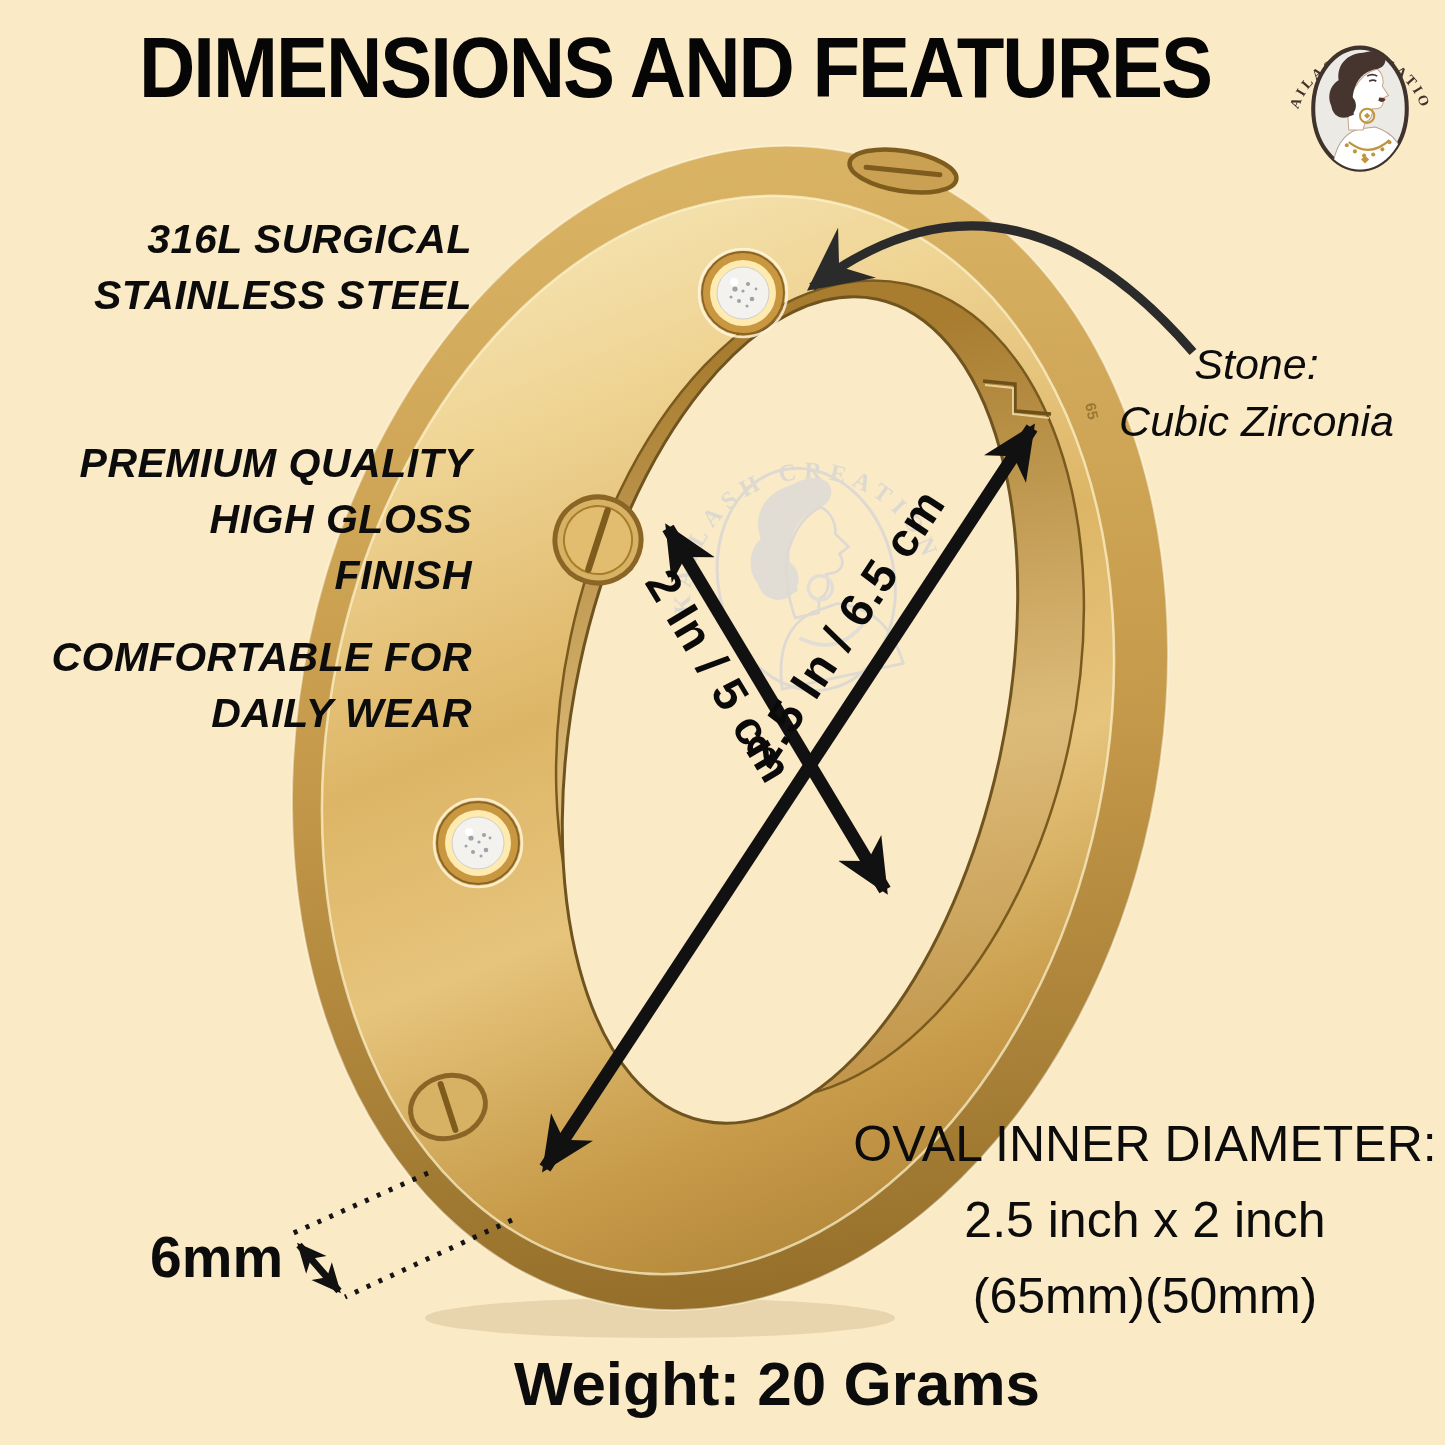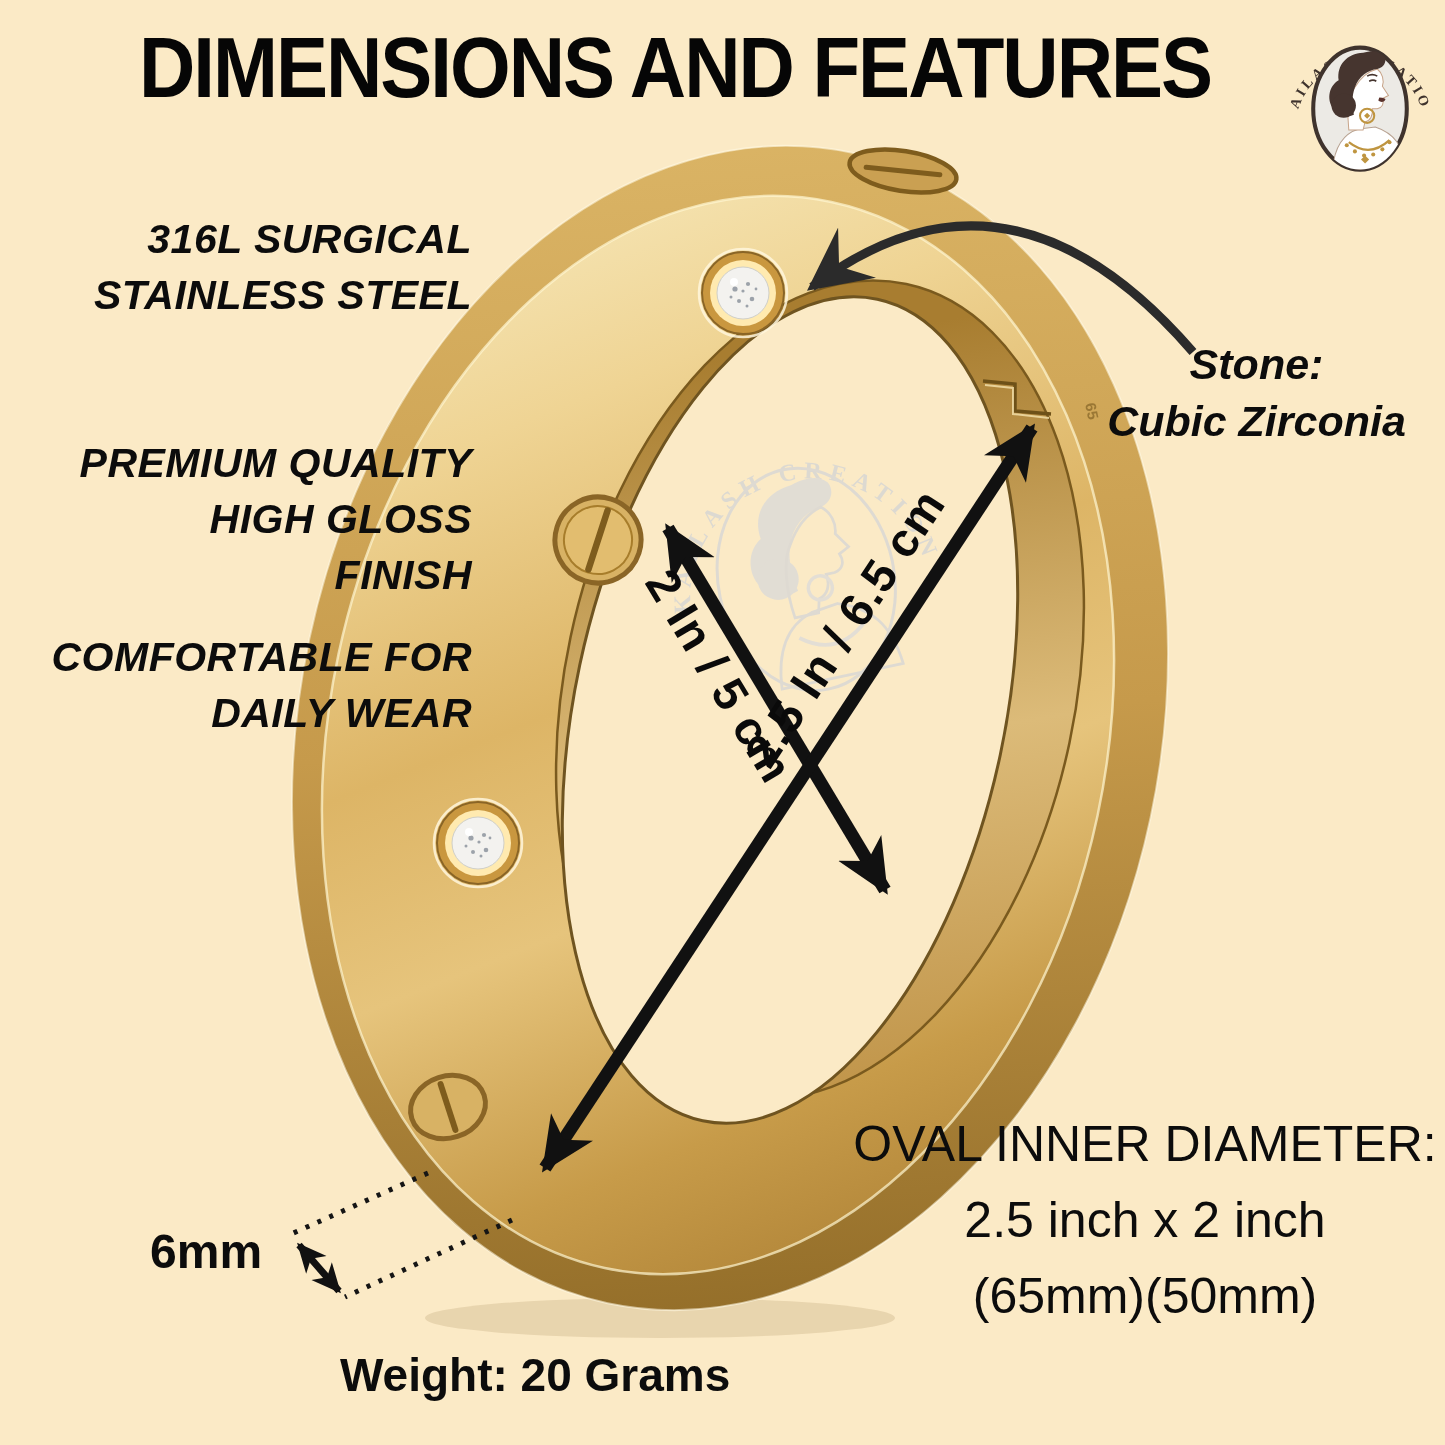--- a/index.html
+++ b/index.html
@@ -20,34 +20,34 @@
     color:#060606;z-index:3;
   }
   .feature{
     position:absolute;width:460px;left:12px;
     text-align:right;font-style:italic;font-weight:bold;
     font-size:41px;line-height:1.36;letter-spacing:.5px;z-index:3;
   }
   .f1{top:212px;} .f2{top:436px;} .f3{top:630px;} .f4{top:796px;}
   .stone-label{
     position:absolute;left:1068px;top:336px;width:377px;
-    text-align:center;font-style:italic;font-weight:bold;
+    text-align:center;font-style:italic;font-weight:normal;
     font-size:43px;line-height:1.32;z-index:3;
   }
   .oval-label{
     position:absolute;left:852px;top:1106px;width:586px;
     text-align:center;font-weight:normal;font-size:50px;line-height:1.52;z-index:3;
   }
   .weight-label{
     position:absolute;left:340px;top:1348px;width:700px;
-    text-align:left;font-weight:bold;font-size:46px;z-index:3;
+    text-align:right;font-weight:bold;font-size:62px;z-index:3;
   }
   .bandwidth-label{
     position:absolute;left:150px;top:1224px;width:200px;
-    text-align:left;font-weight:bold;font-size:48px;z-index:3;
+    text-align:left;font-weight:bold;font-size:57px;z-index:3;
   }
   .logo{
     position:absolute;left:1283px;top:10px;width:154px;height:178px;z-index:3;
   }
   .scene{position:absolute;left:0;top:0;z-index:1;}
   .dim-text{
     font-family:"Liberation Sans", sans-serif;
     font-size:47px;font-weight:bold;fill:#0a0a0a;letter-spacing:1px;
   }
   .logo-arc-text{

